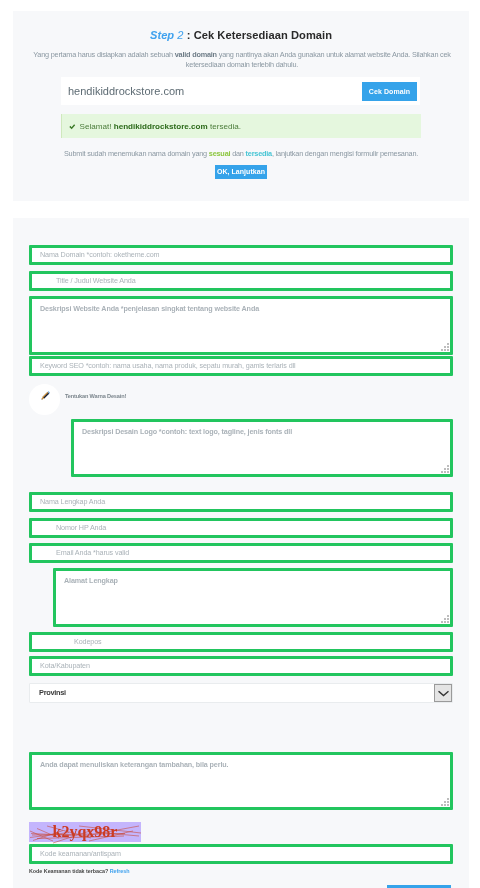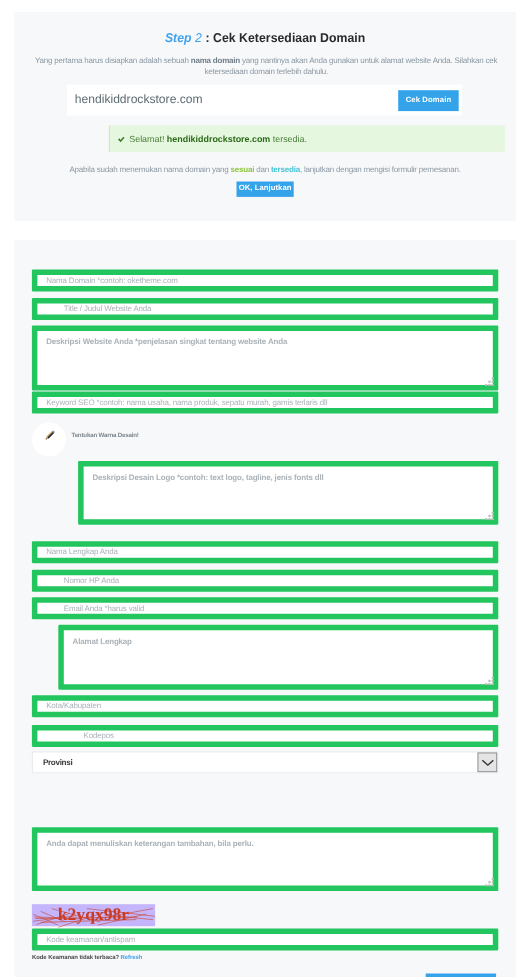--- a/index.html
+++ b/index.html
@@ -40,21 +40,21 @@
     background:#35a3ea;border:0;color:#fff;
     font-family:"Liberation Sans",sans-serif;font-size:7px;font-weight:bold;
     height:19px;width:55px;padding:0;cursor:pointer;letter-spacing:.1px;
     margin-right:3px;line-height:19px;
   }
 
   .alert-ok{
     position:absolute;left:48px;top:103px;width:360px;height:24px;
     background:#e5f7de;border-left:1px solid #cfe8bd;
     padding:0 0 0 7px;box-sizing:border-box;
-    display:flex;align-items:center;margin-left:38px;
+    display:flex;align-items:center;
   }
   .alert-ok .chk{margin-right:4px;display:inline-flex;align-items:center;position:relative;top:0.5px;}
   .alert-ok .txt{font-size:8.1px;color:#4b7c3a;letter-spacing:0;line-height:9px;}
   .alert-ok .txt b{color:#2c6a1a;font-weight:bold;}
 
   .note{
     position:absolute;left:0;right:0;top:138px;
     text-align:center;font-size:7.3px;color:#8b98a2;margin:0;line-height:10px;letter-spacing:-0.2px;
   }
   .note .c-green{color:#8cc63f;font-weight:bold;}
@@ -64,21 +64,21 @@
   .continue-btn{
     background:#35a3ea;border:0;color:#fff;font-family:"Liberation Sans",sans-serif;
     font-size:7px;font-weight:bold;height:14px;width:52px;padding:0;cursor:pointer;
     letter-spacing:.05px;line-height:14px;vertical-align:top;
   }
 
   
   .p2{top:218px;height:700px;padding:27px 16px 0;}
   .fld{
     display:block;width:100%;box-sizing:border-box;background:#fff;
-    border:5px solid #22c55e;border-radius:1px;
+    border:3px solid #22c55e;border-radius:1px;
     font-family:"Liberation Sans",sans-serif;font-size:7.2px;color:#58666e;
     padding:0 2px 2px 8px;height:20px;line-height:14px;outline:0;margin:0 0 6px;
     letter-spacing:-0.12px;
   }
   .fld::placeholder{color:#aab2b8;}
   textarea.fld{
     height:59px;line-height:1.5;padding:5px 0 0 8px;resize:none;
     overflow:hidden;margin-bottom:3px;
   }
   .ta-wrap{position:relative;font-size:0;line-height:0;}
@@ -143,40 +143,40 @@
 </head>
 <body>
 
 <div class="panel p1">
 
   <div class="step-title">
     <span class="step-kw">Step</span><span class="step-num"> 2</span><span> : </span><span>Cek Ketersediaan Domain</span>
   </div>
 
   <p class="lead">
-    <span>Yang pertama harus disiapkan adalah sebuah </span><b>nama domain</b><span> yang nantinya akan Anda gunakan untuk alamat website Anda. Silahkan cek ketersediaan domain terlebih dahulu.</span>
+    <span>Yang pertama harus disiapkan adalah sebuah </span><b>valid domain</b><span> yang nantinya akan Anda gunakan untuk alamat website Anda. Silahkan cek ketersediaan domain terlebih dahulu.</span>
   </p>
 
   <div class="domain-row">
     <input class="domain-input" type="text" value="hendikiddrockstore.com" style="">
     <button class="check-btn">Cek Domain</button>
   </div>
 
   <div class="alert-ok">
     <span class="chk">
         <svg width="6.5" height="6" viewBox="0 0 8 7">
           <path d="M0.4 3.4 L1.8 1.9 L3.2 3.7 L6.3 0.1 L7.6 1.2 L3.3 6.4 Z" fill="#3c7a28"></path>
         </svg>
       </span>
     <span class="txt"><span>Selamat! </span><b>hendikiddrockstore.com</b><span> tersedia.</span>
     </span>
   </div>
 
   <p class="note">
-    <span>Apabila sudah menemukan nama domain yang </span><span class="c-green">sesuai</span><span> dan </span><span class="c-blue">tersedia</span><span>, lanjutkan dengan mengisi formulir pemesanan.</span>
+    <span>Submit sudah menemukan nama domain yang </span><span class="c-green">sesuai</span><span> dan </span><span class="c-blue">tersedia</span><span>, lanjutkan dengan mengisi formulir pemesanan.</span>
   </p>
 
   <div class="continue-wrap">
     <button class="continue-btn">OK, Lanjutkan</button>
   </div>
 </div>
 
 <div class="panel p2">
 
   <input class="fld mb6" type="text" placeholder="Nama Domain *contoh: oketheme.com" style="">
@@ -241,23 +241,23 @@
             <rect x="6" y="0" width="2" height="2"></rect>
             <rect x="3" y="3" width="2" height="2"></rect>
             <rect x="6" y="3" width="2" height="2"></rect>
             <rect x="0" y="6" width="2" height="2"></rect>
             <rect x="3" y="6" width="2" height="2"></rect>
             <rect x="6" y="6" width="2" height="2"></rect>
           </g>
         </svg></span>
   </div>
 
+  <input class="fld mb4" type="text" placeholder="Kodepos" style="">
+
   <input class="fld mb7" type="text" placeholder="Kota/Kabupaten" style="">
-
-  <input class="fld mb4" type="text" placeholder="Kodepos" style="">
 
   <div class="sel-wrap">
     <select class="sel">
       <option>Provinsi</option>
     </select>
     <span class="sel-arrow">
       <svg width="11" height="7" viewBox="0 0 11 7">
           <path d="M1 1.6 L5.5 5.6 L10 1.6" fill="none" stroke="#333" stroke-width="1.3" stroke-linecap="square"></path>
         </svg>
     </span>

